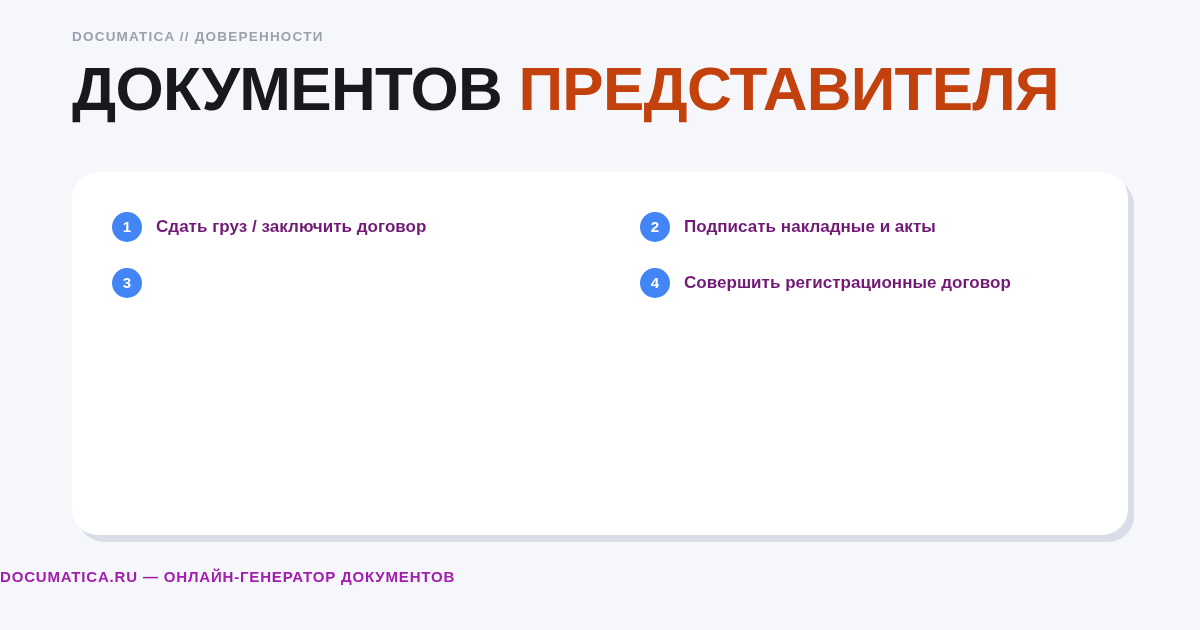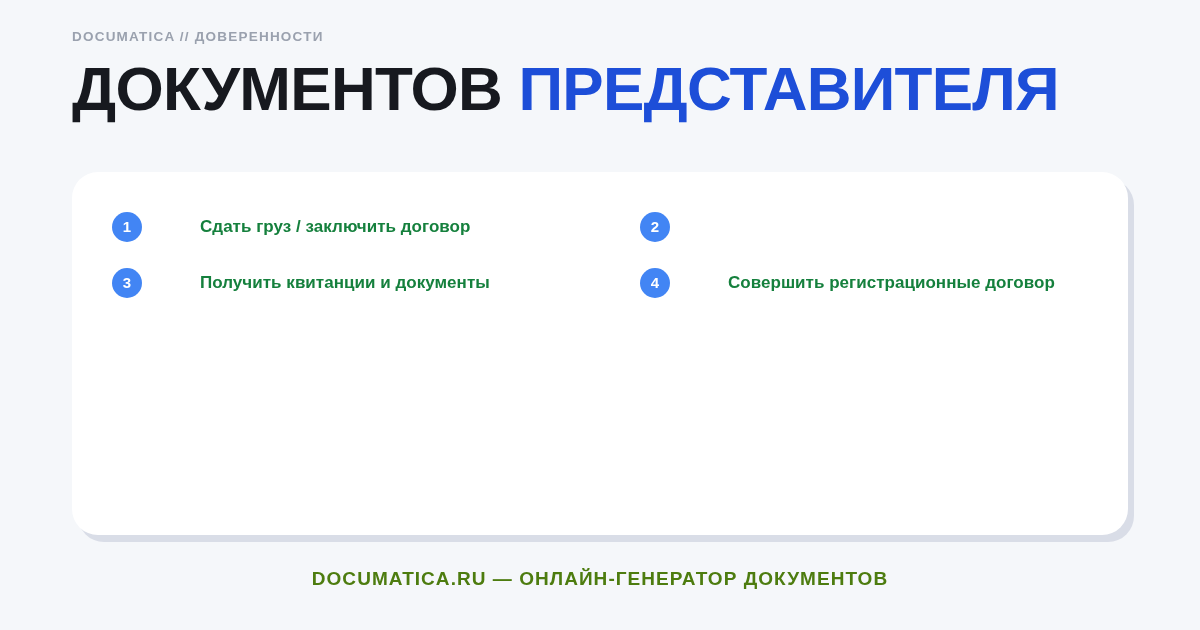--- a/index.html
+++ b/index.html
@@ -44,21 +44,21 @@
   .title {
     margin-top: 13px;
     font-size: 62px;
     font-weight: 700;
     line-height: 1.02;
     letter-spacing: -0.012em;
     color: #17191f;
     white-space: nowrap;
   }
   .title .accent {
-    color: #1d4ed8;
+    color: #c2410c;
   }
 
   
   .card-wrap {
     position: absolute;
     left: 72px;
     top: 172px;
     width: 1056px;
     height: 363px;
   }
@@ -108,37 +108,35 @@
     color: #ffffff;
     font-size: 15px;
     font-weight: 700;
     line-height: 30px;
     text-align: center;
   }
 
   .item-text {
     font-size: 17px;
     font-weight: 700;
-    color: #15803d;
+    color: #701a75;
     letter-spacing: 0.002em;
     white-space: nowrap;
-    margin-left: 44px;
   }
 
   
   .footer {
     position: absolute;
     left: 0;
     top: 568px;
     width: 1200px;
-    text-align: center;
-    font-size: 19px;
+    font-size: 15px;
     font-weight: 700;
     letter-spacing: 0.055em;
-    color: #4d7c0f;
+    color: #a21caf;
     text-transform: uppercase;
     white-space: nowrap;
   }
 </style>
 </head>
 <body>
 
 <div class="poster">
 
   <div class="header">
@@ -151,25 +149,25 @@
     <div class="card">
       <div class="grid">
 
         <div class="item">
           <span class="badge">1</span>
           <span class="item-text">Сдать груз / заключить договор</span>
         </div>
 
         <div class="item">
           <span class="badge">2</span>
+          <span class="item-text">Подписать накладные и акты</span>
         </div>
 
         <div class="item">
           <span class="badge">3</span>
-          <span class="item-text">Получить квитанции и документы</span>
         </div>
 
         <div class="item">
           <span class="badge">4</span>
           <span class="item-text">Совершить регистрационные договор</span>
         </div>
 
       </div>
     </div>
   </div>

